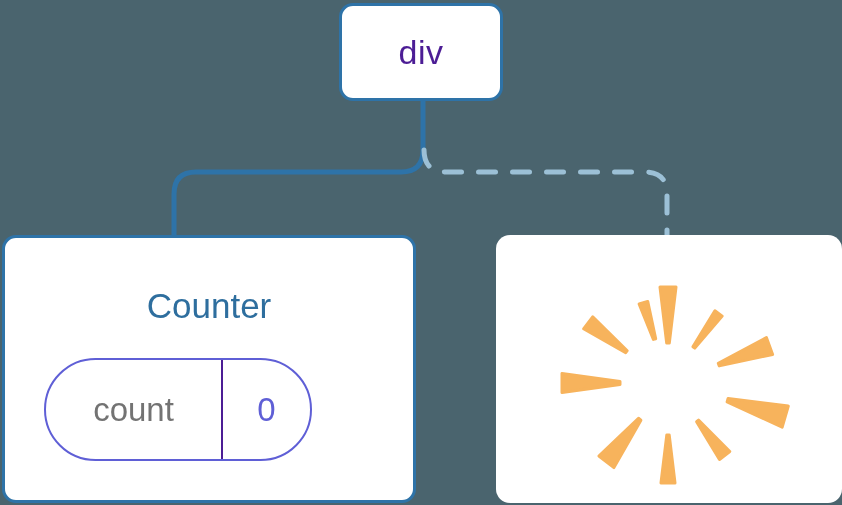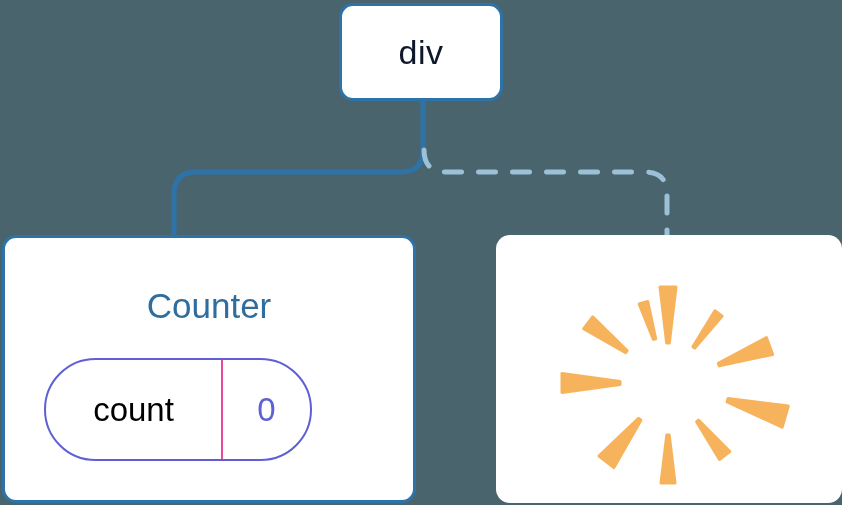--- a/index.html
+++ b/index.html
@@ -40,21 +40,21 @@
   #node-div {
     left: 339px;
     top: 3px;
     width: 164px;
     height: 98px;
     display: flex;
     align-items: center;
     justify-content: center;
   }
   #node-div .node-title {
-    color: #0f172a;
+    color: #4c1d95;
     font-size: 34px;
     letter-spacing: 0.5px;
     line-height: 1;
   }
 
   
   #node-counter {
     left: 2px;
     top: 235px;
     width: 414px;
@@ -82,22 +82,22 @@
     border-radius: 52px;
     box-sizing: border-box;
     display: flex;
     align-items: stretch;
   }
   .state-pill .pill-key {
     width: 175px;
     display: flex;
     align-items: center;
     justify-content: center;
-    border-right: 2px solid #ec4899;
-    color: #000000;
+    border-right: 2px solid #4c1d95;
+    color: #737373;
     font-size: 33px;
     line-height: 1;
   }
   .state-pill .pill-value {
     flex: 1;
     display: flex;
     align-items: center;
     justify-content: center;
     color: #5f5fd6;
     font-size: 33px;

